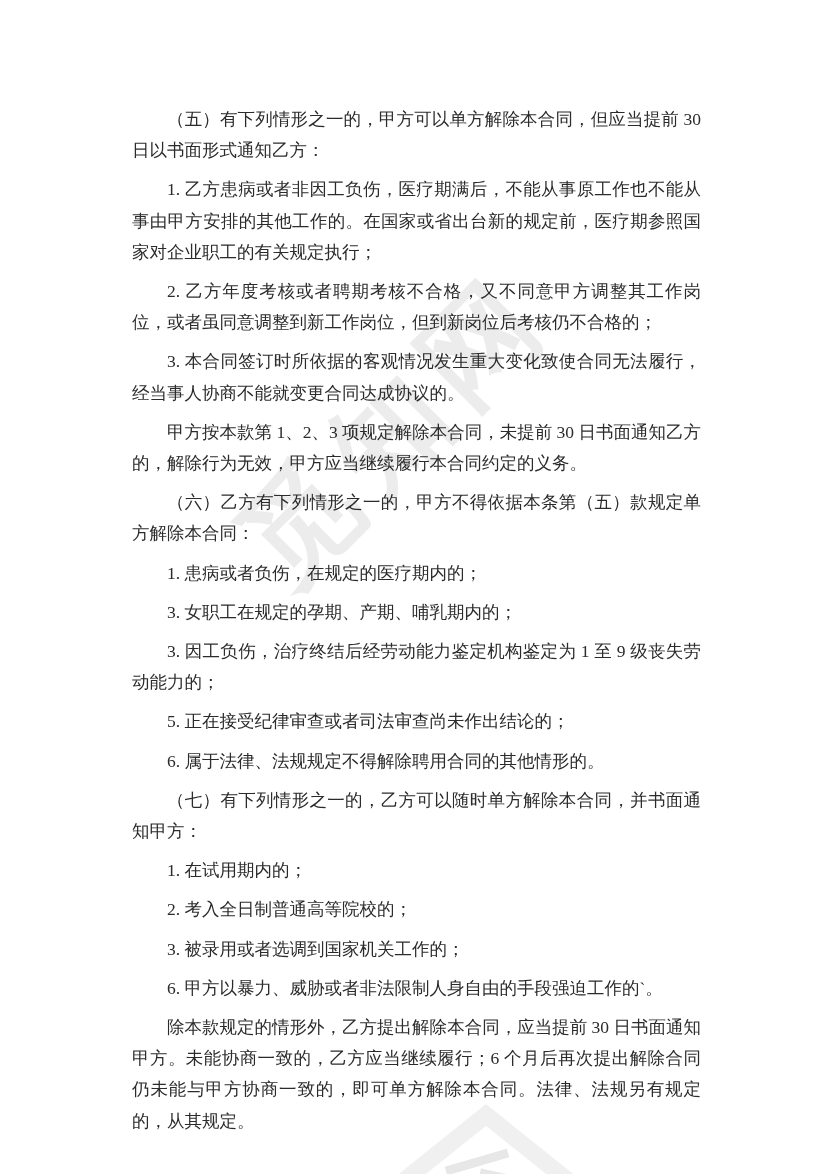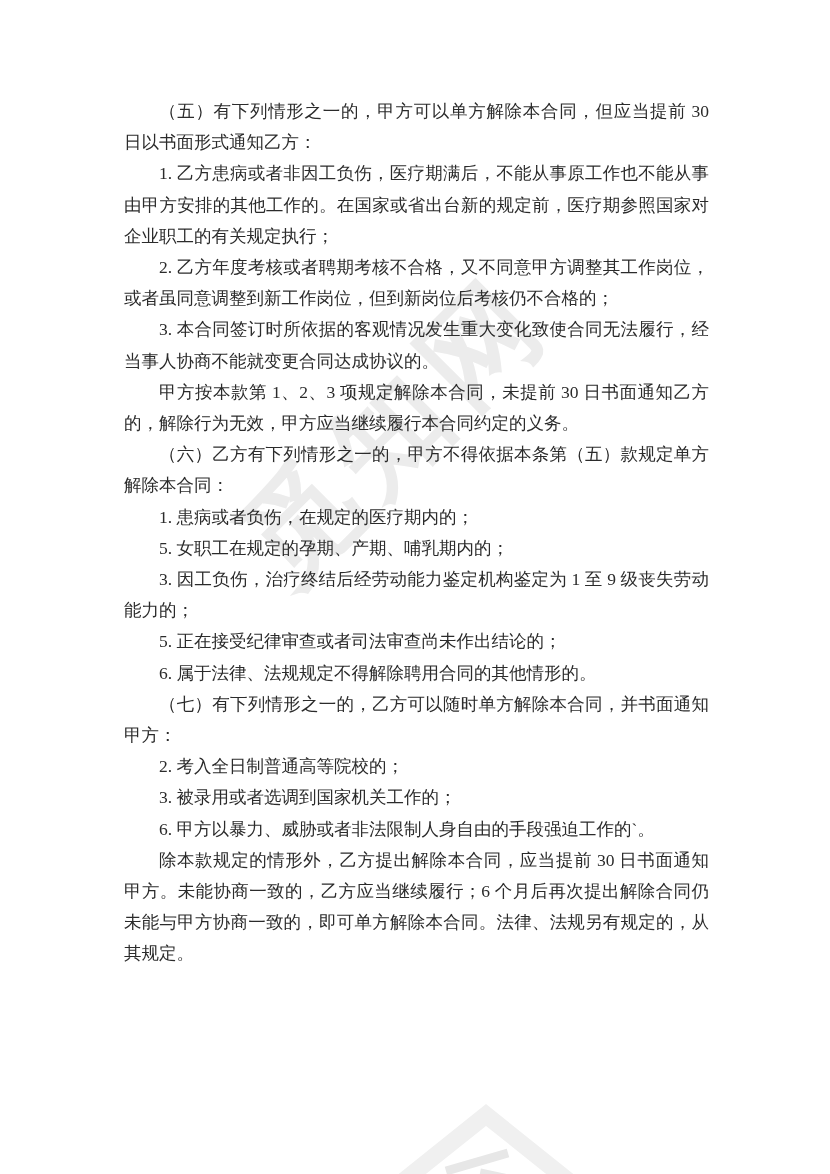--- a/index.html
+++ b/index.html
@@ -41,21 +41,21 @@
     left: 124px;
     top: 96px;
     width: 585px;
     z-index: 1;
     color: #2b2b2b;
     font-size: 17.5px;
     line-height: 31.2px;
     text-align: justify;
   }
   .content p {
-    margin: 0;
+    margin: 8px;
     padding: 0;
     text-indent: 2em;
   }
 </style>
 </head>
 <body>
 
 <div class="page">
 
   <div class="watermark-text">觅知网</div>
@@ -66,24 +66,25 @@
   </svg>
 
   <div class="content">
     <p>（五）有下列情形之一的，甲方可以单方解除本合同，但应当提前 30 日以书面形式通知乙方：</p>
     <p>1. 乙方患病或者非因工负伤，医疗期满后，不能从事原工作也不能从事由甲方安排的其他工作的。在国家或省出台新的规定前，医疗期参照国家对企业职工的有关规定执行；</p>
     <p>2. 乙方年度考核或者聘期考核不合格，又不同意甲方调整其工作岗位，或者虽同意调整到新工作岗位，但到新岗位后考核仍不合格的；</p>
     <p>3. 本合同签订时所依据的客观情况发生重大变化致使合同无法履行，经当事人协商不能就变更合同达成协议的。</p>
     <p>甲方按本款第 1、2、3 项规定解除本合同，未提前 30 日书面通知乙方的，解除行为无效，甲方应当继续履行本合同约定的义务。</p>
     <p>（六）乙方有下列情形之一的，甲方不得依据本条第（五）款规定单方解除本合同：</p>
     <p>1. 患病或者负伤，在规定的医疗期内的；</p>
-    <p>5. 女职工在规定的孕期、产期、哺乳期内的；</p>
+    <p>3. 女职工在规定的孕期、产期、哺乳期内的；</p>
     <p>3. 因工负伤，治疗终结后经劳动能力鉴定机构鉴定为 1 至 9 级丧失劳动能力的；</p>
     <p>5. 正在接受纪律审查或者司法审查尚未作出结论的；</p>
     <p>6. 属于法律、法规规定不得解除聘用合同的其他情形的。</p>
     <p>（七）有下列情形之一的，乙方可以随时单方解除本合同，并书面通知甲方：</p>
+    <p>1. 在试用期内的；</p>
     <p>2. 考入全日制普通高等院校的；</p>
     <p>3. 被录用或者选调到国家机关工作的；</p>
     <p>6. 甲方以暴力、威胁或者非法限制人身自由的手段强迫工作的`。</p>
     <p>除本款规定的情形外，乙方提出解除本合同，应当提前 30 日书面通知甲方。未能协商一致的，乙方应当继续履行；6 个月后再次提出解除合同仍未能与甲方协商一致的，即可单方解除本合同。法律、法规另有规定的，从其规定。</p>
   </div>
 
 </div>
 
 </body></html>

